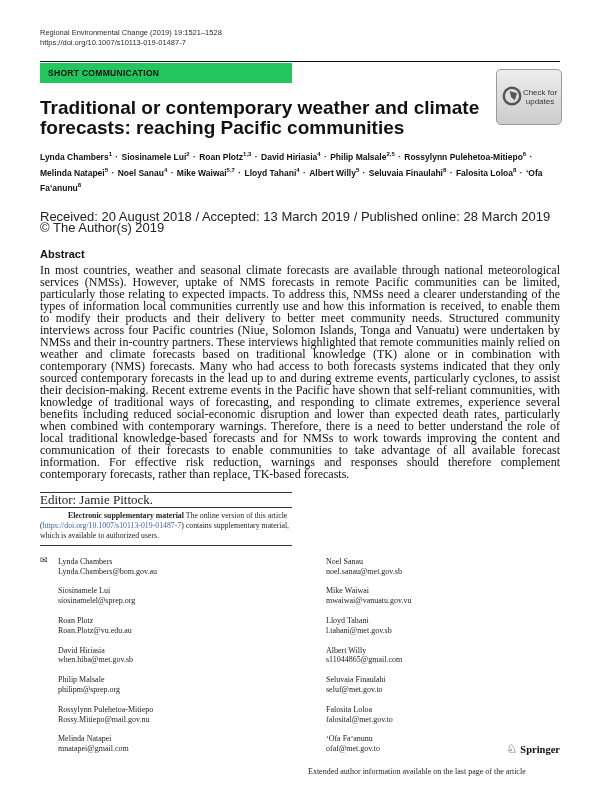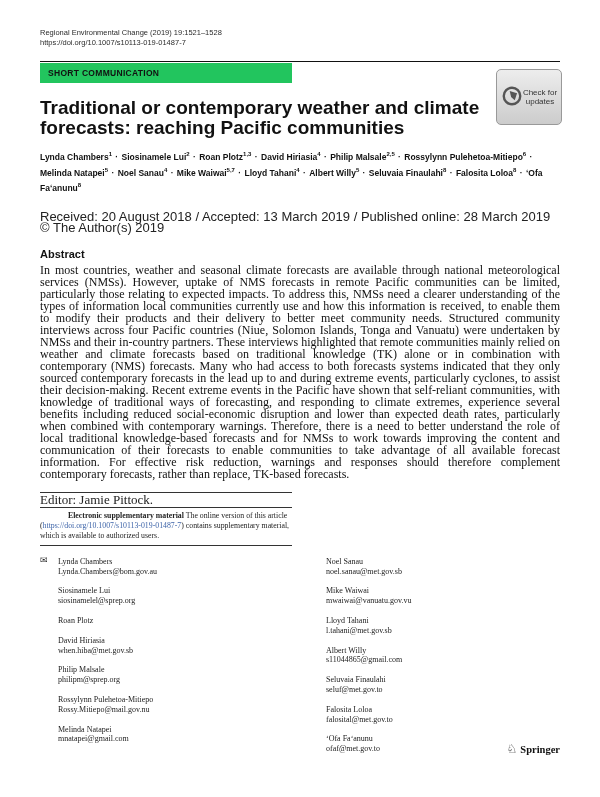--- a/index.html
+++ b/index.html
@@ -119,20 +119,21 @@
           <span class="mail-icon">✉</span>
           <div>Lynda Chambers</div>
           <div>Lynda.Chambers@bom.gov.au</div>
         </div>
         <div class="contact-entry">
           <div>Siosinamele Lui</div>
           <div>siosinamelel@sprep.org</div>
         </div>
         <div class="contact-entry">
           <div>Roan Plotz</div>
+          <div>Roan.Plotz@vu.edu.au</div>
         </div>
         <div class="contact-entry">
           <div>David Hiriasia</div>
           <div>when.hiba@met.gov.sb</div>
         </div>
         <div class="contact-entry">
           <div>Philip Malsale</div>
           <div>philipm@sprep.org</div>
         </div>
         <div class="contact-entry">
@@ -167,20 +168,21 @@
           <div>seluf@met.gov.to</div>
         </div>
         <div class="contact-entry">
           <div>Falosita Loloa</div>
           <div>falosital@met.gov.to</div>
         </div>
         <div class="contact-entry">
           <div>ʻOfa Faʻanunu</div>
           <div>ofaf@met.gov.to</div>
         </div>
+        <div class="extended">Extended author information available on the last page of the article</div>
       </div>
   </div>
 
   <div class="springer">
     <span class="horse">♘</span>
     <span>Springer</span>
   </div>
 
 </div>
 

